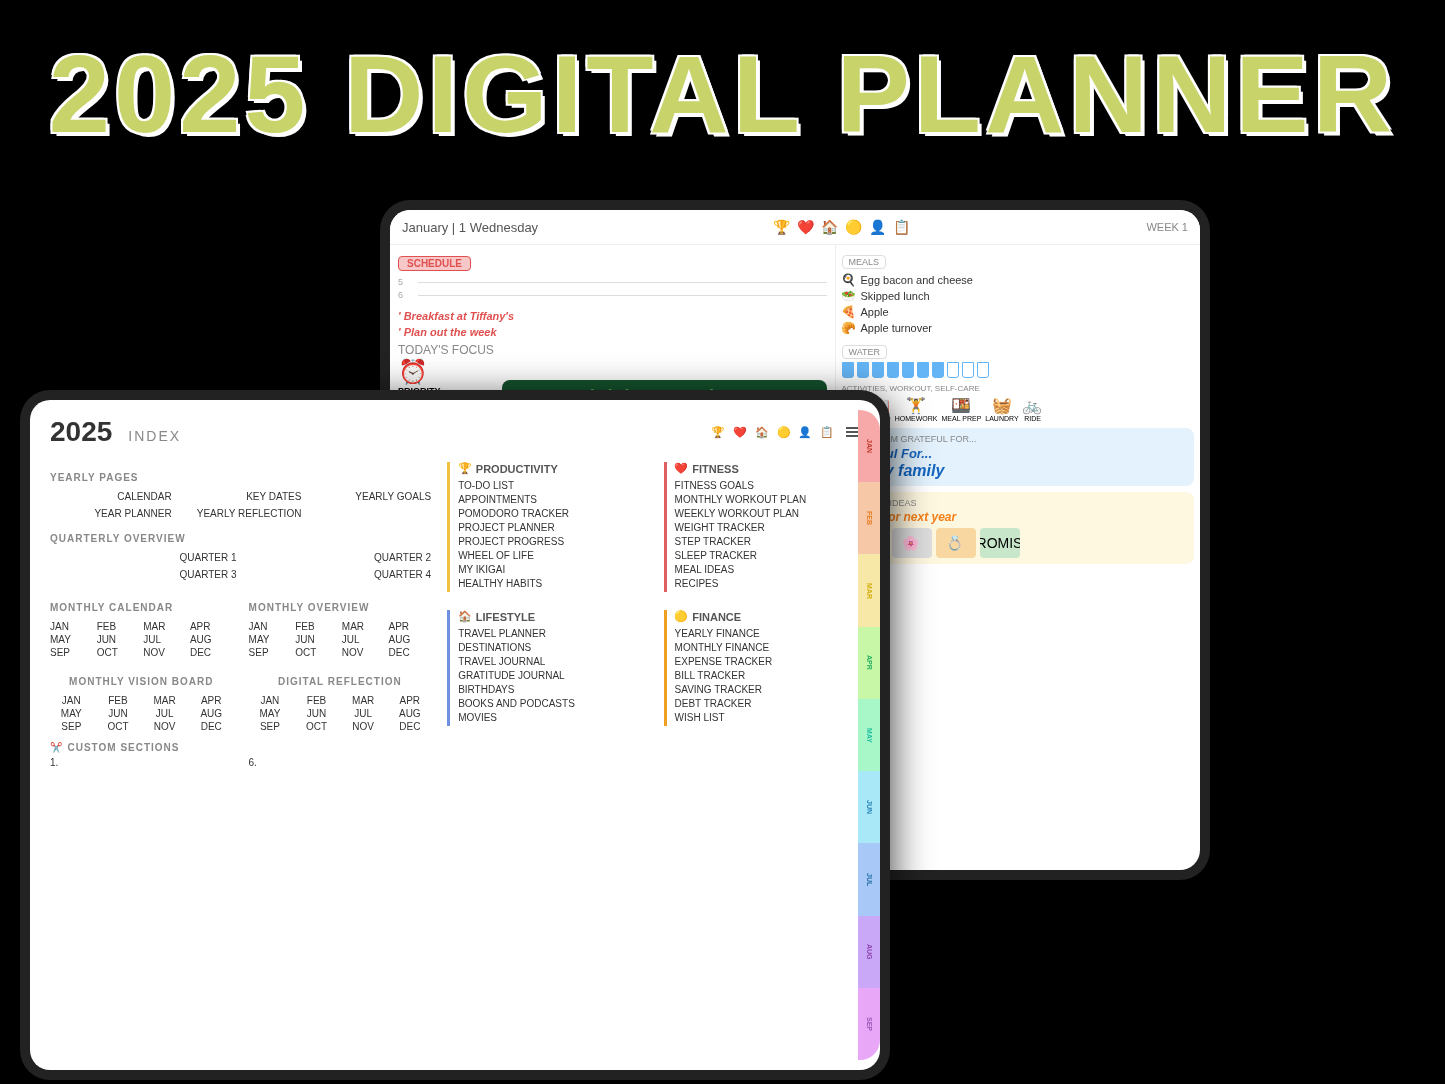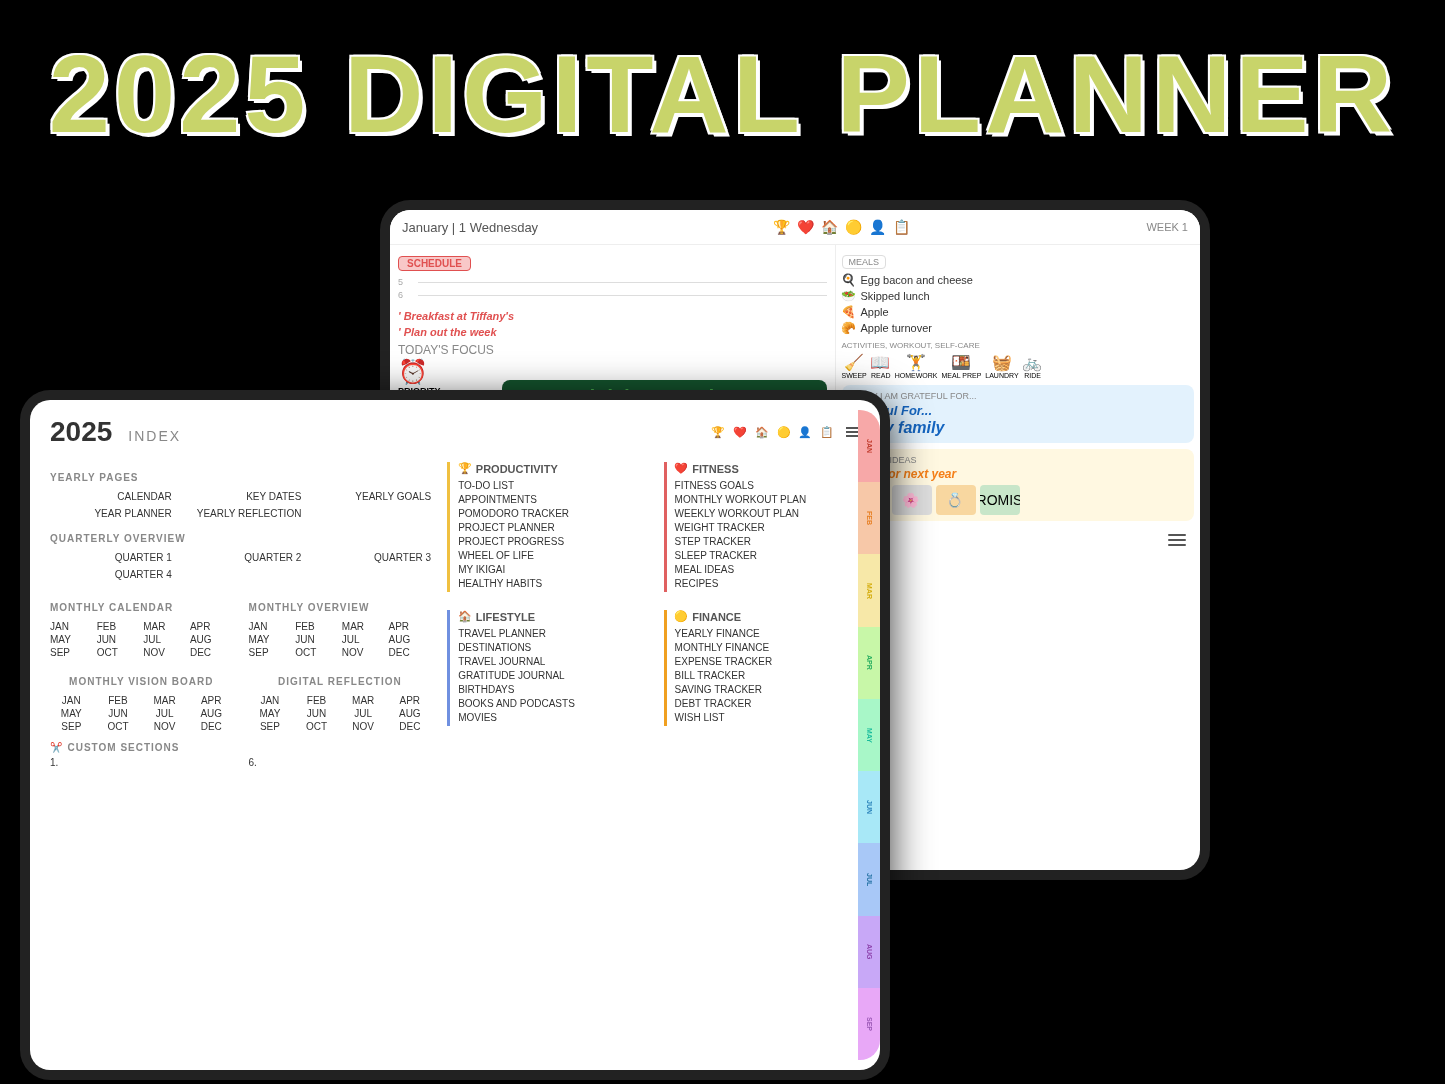--- a/index.html
+++ b/index.html
@@ -572,20 +572,35 @@
           <div class="meal-item">
             <span class="meal-icon">🍕</span>
             <span class="meal-text">Apple</span>
           </div>
           <div class="meal-item">
             <span class="meal-icon">🥐</span>
             <span class="meal-text">Apple turnover</span>
           </div>
         </div>
 
+        <div class="water-section">
+          <div class="water-label">WATER</div>
+          <div class="water-cups">
+            <div class="water-cup filled"></div>
+            <div class="water-cup filled"></div>
+            <div class="water-cup filled"></div>
+            <div class="water-cup filled"></div>
+            <div class="water-cup filled"></div>
+            <div class="water-cup filled"></div>
+            <div class="water-cup filled"></div>
+            <div class="water-cup"></div>
+            <div class="water-cup"></div>
+            <div class="water-cup"></div>
+          </div>
+        </div>
 
         <div class="activities-section">
           <div class="activities-label">ACTIVITIES, WORKOUT, SELF-CARE</div>
           <div class="activities-icons">
             <div style="text-align:center;">
               <div class="activity-icon">🧹</div>
               <div style="font-size:7px;">SWEEP</div>
             </div>
             <div style="text-align:center;">
               <div class="activity-icon">📖</div>
@@ -665,21 +680,21 @@
           <div class="section-title">YEARLY PAGES</div>
           <div style="display:grid;grid-template-columns:1fr 1fr 1fr;gap:2px 8px;margin-bottom:8px;">
             <span class="index-link">CALENDAR</span>
             <span class="index-link">KEY DATES</span>
             <span class="index-link">YEARLY GOALS</span>
             <span class="index-link">YEAR PLANNER</span>
             <span class="index-link">YEARLY REFLECTION</span>
           </div>
 
           <div class="section-title">QUARTERLY OVERVIEW</div>
-          <div style="display:grid;grid-template-columns:repeat(3,1fr);gap:2px 8px;margin-bottom:8px;">
+          <div style="display:grid;grid-template-columns:repeat(2,1fr);gap:2px 8px;margin-bottom:8px;">
             <span class="index-link">QUARTER 1</span>
             <span class="index-link">QUARTER 2</span>
             <span class="index-link">QUARTER 3</span>
             <span class="index-link">QUARTER 4</span>
           </div>
 
           <div style="display:grid;grid-template-columns:1fr 1fr;gap:0 16px;">
             <div>
               <div class="section-title">MONTHLY CALENDAR</div>
               <div style="display:grid;grid-template-columns:repeat(4,1fr);gap:2px 4px;">

